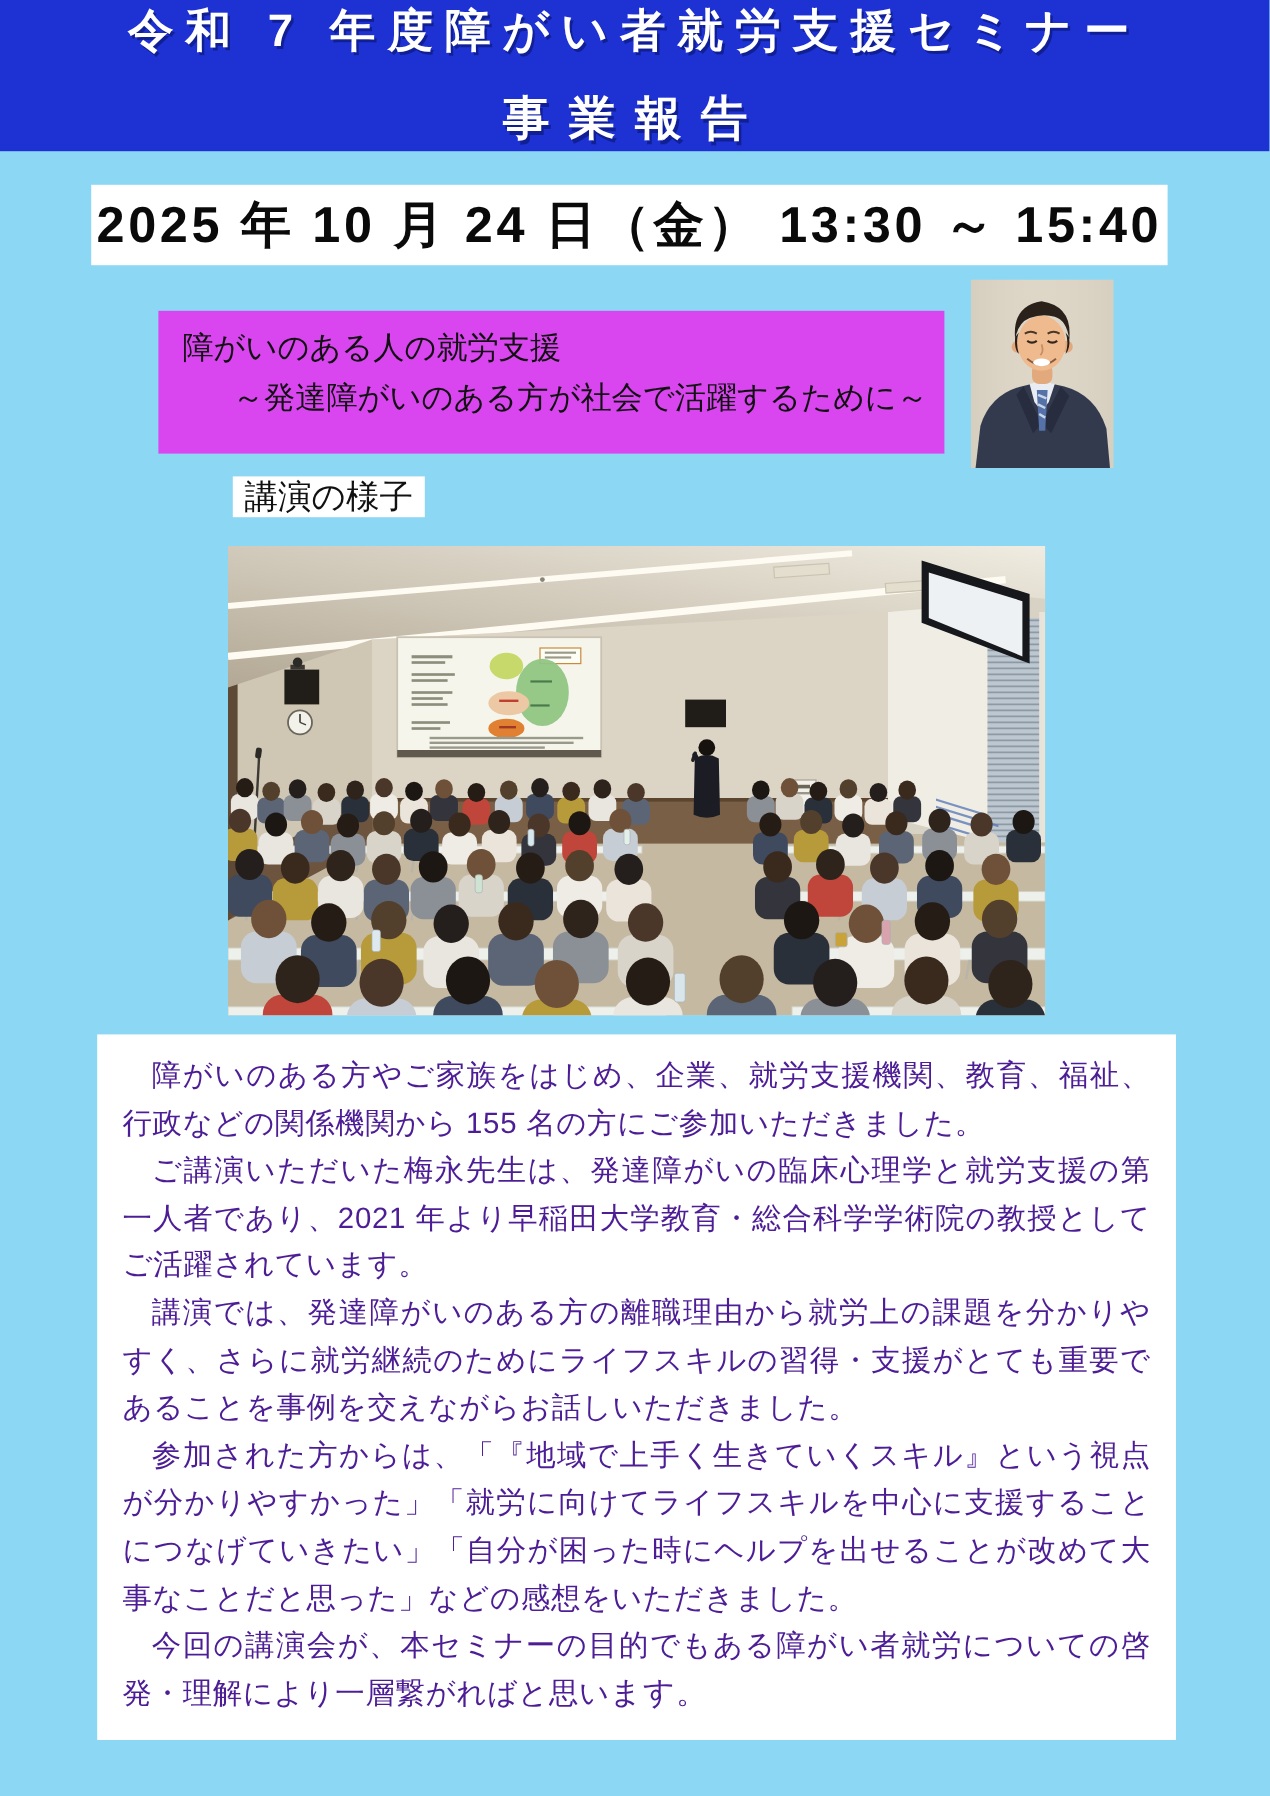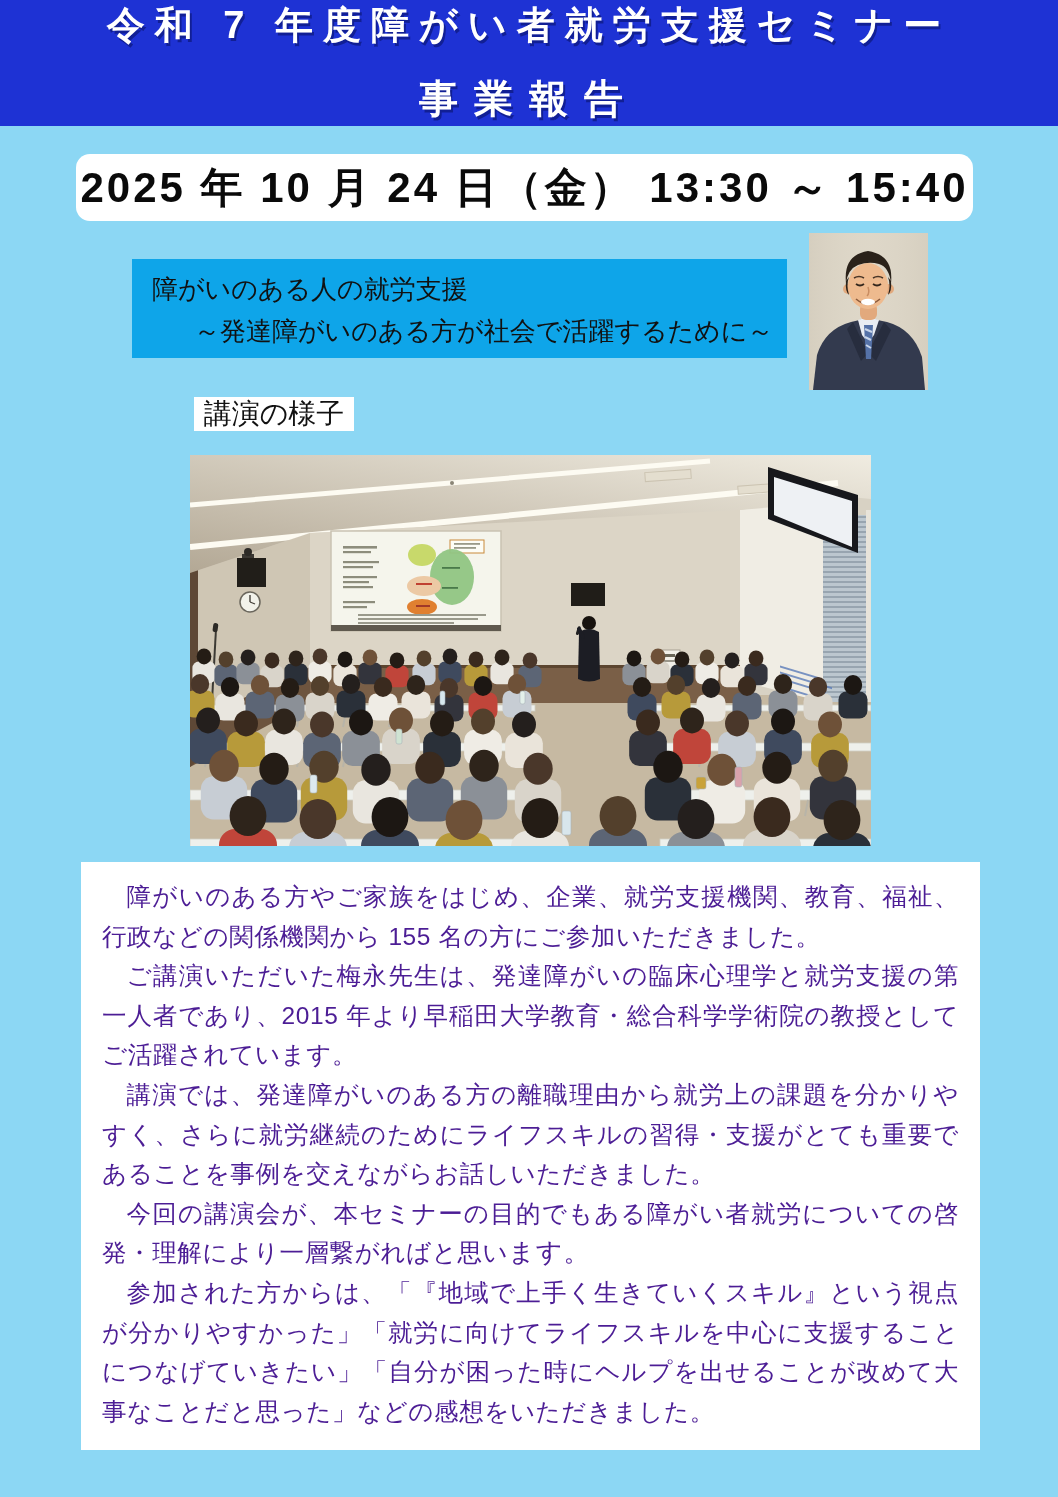--- a/index.html
+++ b/index.html
@@ -19,28 +19,28 @@
     color:#fff;font-weight:bold;font-size:38px;letter-spacing:10px;
     text-shadow:2px 3px 0 rgba(8,16,96,.55);white-space:nowrap;
   }
   .banner-line2{
     color:#fff;font-weight:bold;font-size:39px;letter-spacing:16px;
     text-shadow:2px 3px 0 rgba(8,16,96,.55);margin-top:18px;white-space:nowrap;
   }
   
   .date-box{
     left:76px;top:154px;width:897px;height:67px;background:#fff;
-    display:flex;align-items:center;justify-content:center;border-radius:14px;
+    display:flex;align-items:center;justify-content:center;
   }
   .date-text{
     font-size:42px;font-weight:bold;letter-spacing:3px;white-space:nowrap;color:#0a0a0a;
   }
   
   .title-box{
-    left:132px;top:259px;width:655px;height:99px;background:#0ea5e9;
+    left:132px;top:259px;width:655px;height:119px;background:#d946ef;
     padding:0;box-sizing:border-box;
   }
   .title-line1{font-size:26px;line-height:40px;margin:10px 0 0 20px;white-space:nowrap;}
   .title-line2{font-size:26px;line-height:40px;margin:2px 0 0 62px;white-space:nowrap;}
   
   .portrait{left:809px;top:233px;width:119px;height:157px;}
   
   .caption-box{
     left:194px;top:397px;width:160px;height:34px;background:#fff;
     display:flex;align-items:center;justify-content:center;
@@ -494,17 +494,17 @@
         <rect x="545" y="312" width="7" height="20" rx="2" fill="#d9a2ac" stroke="#aab4b8" stroke-width="0.6"></rect>
         <rect x="506" y="322" width="10" height="12" rx="2" fill="#c9a23a" stroke="#aab4b8" stroke-width="0.6"></rect>
         <rect x="372" y="356" width="9" height="24" rx="2" fill="#d8e6ec" stroke="#aab4b8" stroke-width="0.6"></rect>
         <rect x="120" y="320" width="7" height="18" rx="2" fill="#dde9ee" stroke="#aab4b8" stroke-width="0.6"></rect>
       </g>
   </svg>
 </div>
 
 <div class="abs report-box">
   <p>障がいのある方やご家族をはじめ、企業、就労支援機関、教育、福祉、行政などの関係機関から 155 名の方にご参加いただきました。</p>
-  <p>ご講演いただいた梅永先生は、発達障がいの臨床心理学と就労支援の第一人者であり、2015 年より早稲田大学教育・総合科学学術院の教授としてご活躍されています。</p>
+  <p>ご講演いただいた梅永先生は、発達障がいの臨床心理学と就労支援の第一人者であり、2021 年より早稲田大学教育・総合科学学術院の教授としてご活躍されています。</p>
   <p>講演では、発達障がいのある方の離職理由から就労上の課題を分かりやすく、さらに就労継続のためにライフスキルの習得・支援がとても重要であることを事例を交えながらお話しいただきました。</p>
+  <p>参加された方からは、「『地域で上手く生きていくスキル』という視点が分かりやすかった」「就労に向けてライフスキルを中心に支援することにつなげていきたい」「自分が困った時にヘルプを出せることが改めて大事なことだと思った」などの感想をいただきました。</p>
   <p><span>今回の講演会が、本セミナーの目的でもある障がい者就労についての啓発・理解により一層繋がればと思い</span><span class="closing-tail">ます。</span></p>
-  <p>参加された方からは、「『地域で上手く生きていくスキル』という視点が分かりやすかった」「就労に向けてライフスキルを中心に支援することにつなげていきたい」「自分が困った時にヘルプを出せることが改めて大事なことだと思った」などの感想をいただきました。</p>
 </div>
 
 </body></html>

